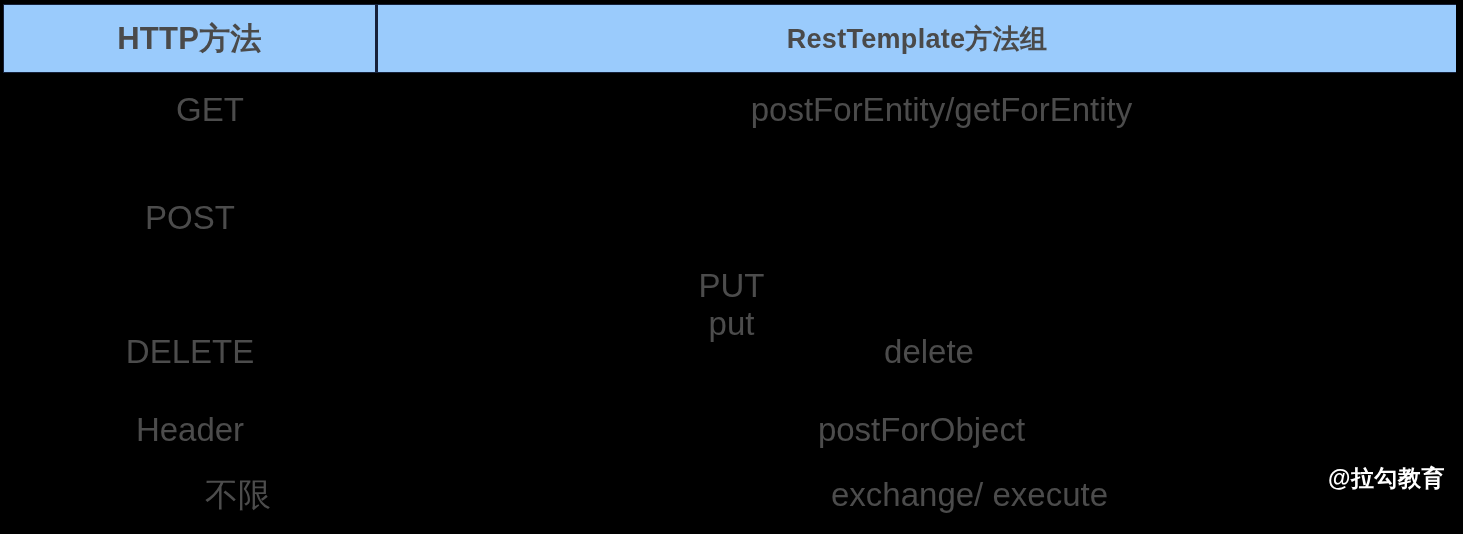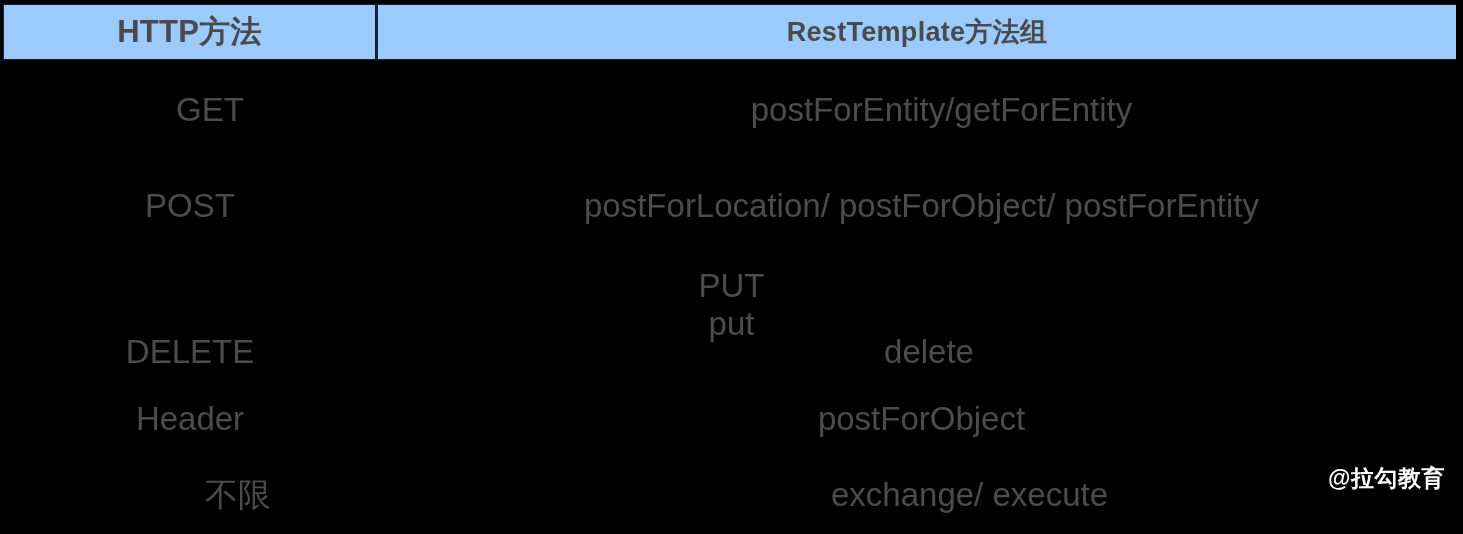--- a/index.html
+++ b/index.html
@@ -22,21 +22,21 @@
     width: 1463px;
     height: 534px;
   }
 
   
   .header-row {
     position: absolute;
     left: 3px;
     top: 4px;
     width: 1453px;
-    height: 56px;
+    height: 69px;
     display: flex;
     background: #9ACBFC;
     box-sizing: border-box;
     border: 1px solid #16213a;
     border-right: none;
     border-left: 1px solid #16213a;
   }
   .header-cell {
     display: flex;
     align-items: center;
@@ -83,24 +83,24 @@
     width: 380px;
     font-size: 33px;
   }
   .cell.col-right {
     flex: 1;
     font-size: 33px;
   }
 
   
   .row-get    { top: 17px;  height: 52px; padding-left: 20px; }
-  .row-post   { top: 113px; height: 52px; align-items: center; }
+  .row-post   { top: 125px; height: 52px; align-items: center; }
   .row-put    { top: 200px; height: 52px; flex-direction: column; }
   .row-delete { top: 259px; height: 52px; gap: 15px; }
-  .row-header { top: 326px; height: 52px; }
+  .row-header { top: 337px; height: 52px; }
   .row-any    { top: 402px; height: 52px; margin-left: 48px; }
 
   
   .watermark {
     position: absolute;
     right: 18px;
     top: 463px;
     color: #ffffff;
     font-size: 23px;
     font-weight: bold;
@@ -120,21 +120,20 @@
 
   <div class="body-area">
 
     <div class="data-row row-get">
       <div class="cell col-left">GET</div>
       <div class="cell col-right">postForEntity/getForEntity</div>
     </div>
 
     <div class="data-row row-post">
       <div class="cell col-left">POST</div>
-      <div class="cell col-right">postForLocation/ postForObject/ postForEntity</div>
     </div>
 
     <div class="data-row row-put">
       <div class="cell col-left">PUT</div>
       <div class="cell col-right">put</div>
     </div>
 
     <div class="data-row row-delete">
       <div class="cell col-left">DELETE</div>
       <div class="cell col-right">delete</div>

